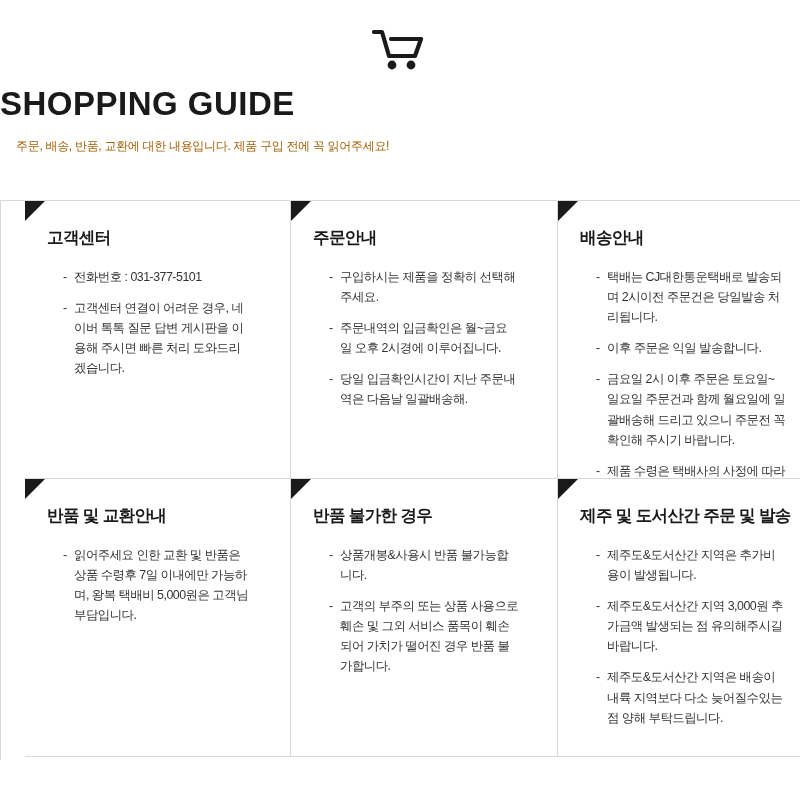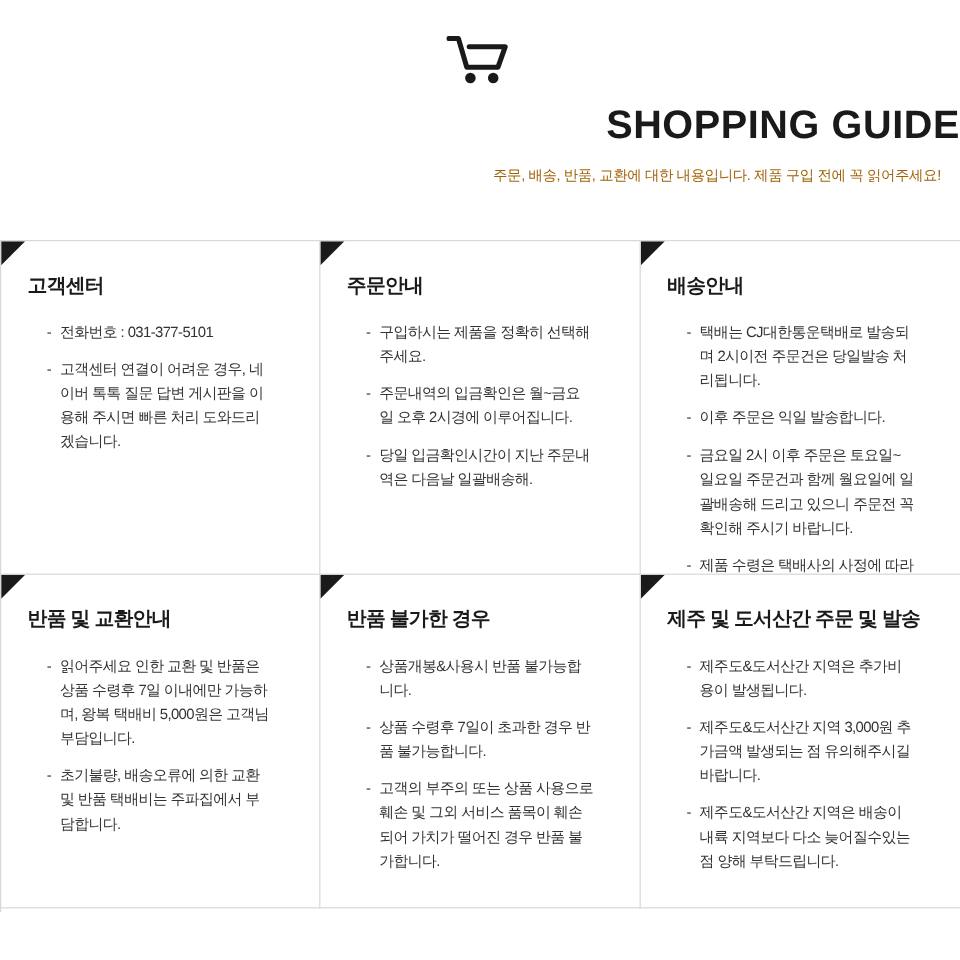--- a/index.html
+++ b/index.html
@@ -14,21 +14,21 @@
   }
   #page {
     position: relative;
     width: 800px;
     height: 800px;
     overflow: hidden;
   }
 
   
   .header {
-    text-align: right;
+    text-align: left;
     padding-top: 28px;
   }
   .cart-icon {
     display: block;
     margin: 0 auto 14px auto;
     width: 56px;
     height: 44px;
   }
   .title {
     font-size: 33px;
@@ -50,20 +50,21 @@
     position: absolute;
     top: 200px;
     left: 0;
     width: 800px;
     height: 560px;
     display: grid;
     grid-template-columns: 266px 267px 267px;
     grid-template-rows: 278px 278px;
     border-top: 1px solid #d8d8d8;
     border-left: 1px solid #d8d8d8;
+    padding-left: 24px;
   }
   .cell {
     position: relative;
     border-right: 1px solid #d8d8d8;
     border-bottom: 1px solid #d8d8d8;
     padding: 26px 22px 10px 22px;
     overflow: hidden;
   }
   
   .corner {
@@ -149,30 +150,28 @@
         <li>금요일 2시 이후 주문은 토요일~일요일 주문건과 함께 월요일에 일괄배송해 드리고 있으니 주문전 꼭 확인해 주시기 바랍니다.</li>
         <li>제품 수령은 택배사의 사정에 따라 제품 발송후 1~3일 정도 소요됩니다.</li>
       </ul>
     </div>
 
     <div class="cell">
       <span class="corner"></span>
       <h3>반품 및 교환안내</h3>
       <ul>
         <li>읽어주세요 인한 교환 및 반품은 상품 수령후 7일 이내에만 가능하며, 왕복 택배비 5,000원은 고객님 부담입니다.</li>
-        <li>초기불량, 배송오류에 의한 교환 및 반품 택배비는 주파집에서 부담합니다.</li>
       </ul>
     </div>
 
     <div class="cell">
       <span class="corner"></span>
       <h3>반품 불가한 경우</h3>
       <ul>
         <li>상품개봉&amp;사용시 반품 불가능합니다.</li>
-        <li>상품 수령후 7일이 초과한 경우 반품 불가능합니다.</li>
         <li>고객의 부주의 또는 상품 사용으로 훼손 및 그외 서비스 품목이 훼손되어 가치가 떨어진 경우 반품 불가합니다.</li>
       </ul>
     </div>
 
     <div class="cell">
       <span class="corner"></span>
       <h3>제주 및 도서산간 주문 및 발송</h3>
       <ul>
         <li>제주도&amp;도서산간 지역은 추가비용이 발생됩니다.</li>
         <li>제주도&amp;도서산간 지역 3,000원 추가금액 발생되는 점 유의해주시길 바랍니다.</li>

